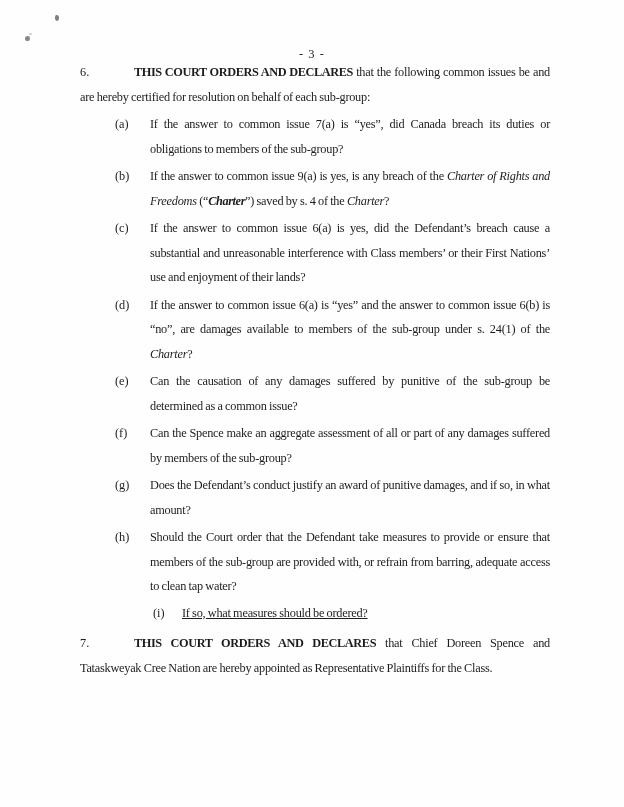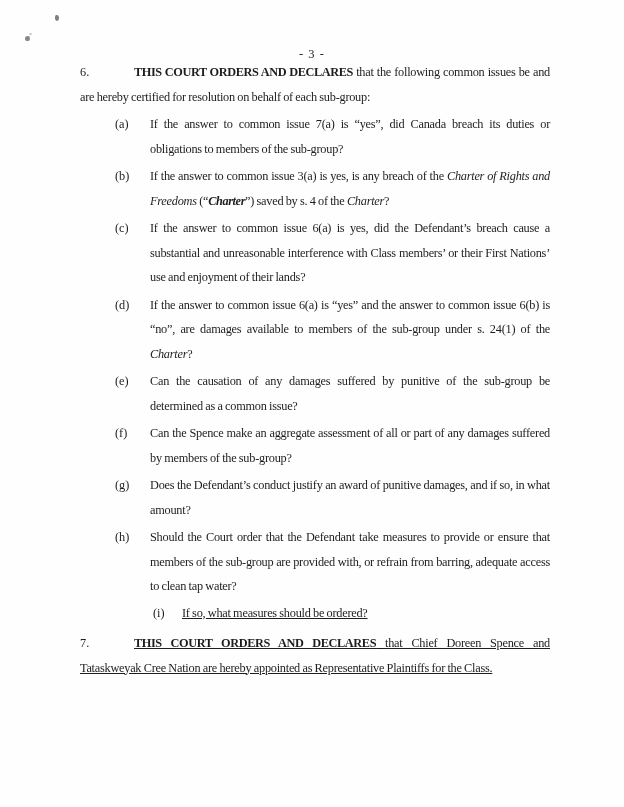--- a/index.html
+++ b/index.html
@@ -41,21 +41,21 @@
     width: 470px;
     font-size: 12.3px;
     line-height: 24.5px;
     text-align: justify;
     letter-spacing: -0.25px;
     word-spacing: -0.4px;
     color: #1d1d1f;
   }
 
   .para { margin: 0 0 3px 0; }
-  .para.closing { margin-top: 6px; margin-bottom: 0; text-decoration: underline; }
+  .para.closing { margin-top: 6px; margin-bottom: 0; }
   .pnum { display: inline-block; width: 54px; letter-spacing: 0; }
 
   .item {
     display: flex;
     margin: 0 0 3px 35px;
   }
   .marker {
     flex: 0 0 35px;
     letter-spacing: 0;
   }
@@ -88,21 +88,21 @@
   <div class="doc-body">
     <p class="para"><span class="pnum">6.</span><span><span class="b">THIS COURT ORDERS AND DECLARES</span><span> that the following common issues be and are hereby certified for resolution on behalf of each sub-group:</span></span></p>
 
     <div id="list-root">
         <div class="item">
           <span class="marker">(a)</span>
           <div class="itext"><span>If the answer to common issue 7(a) is “yes”, did Canada breach its duties or obligations to members of the sub-group?</span></div>
         </div>
         <div class="item">
           <span class="marker">(b)</span>
-          <div class="itext"><span>If the answer to common issue 3(a) is yes, is any breach of the </span><span class="i">Charter of Rights and Freedoms</span><span> (“</span><span class="b i">Charter</span><span>”) saved by s. 4 of the </span><span class="i">Charter</span><span>?</span></div>
+          <div class="itext"><span>If the answer to common issue 9(a) is yes, is any breach of the </span><span class="i">Charter of Rights and Freedoms</span><span> (“</span><span class="b i">Charter</span><span>”) saved by s. 4 of the </span><span class="i">Charter</span><span>?</span></div>
         </div>
         <div class="item">
           <span class="marker">(c)</span>
           <div class="itext"><span>If the answer to common issue 6(a) is yes, did the Defendant’s breach cause a substantial and unreasonable interference with Class members’ or their First Nations’ use and enjoyment of their lands?</span></div>
         </div>
         <div class="item">
           <span class="marker">(d)</span>
           <div class="itext"><span>If the answer to common issue 6(a) is “yes” and the answer to common issue 6(b) is “no”, are damages available to members of the sub-group under s. 24(1) of the </span><span class="i">Charter</span><span>?</span></div>
         </div>
         <div class="item">

